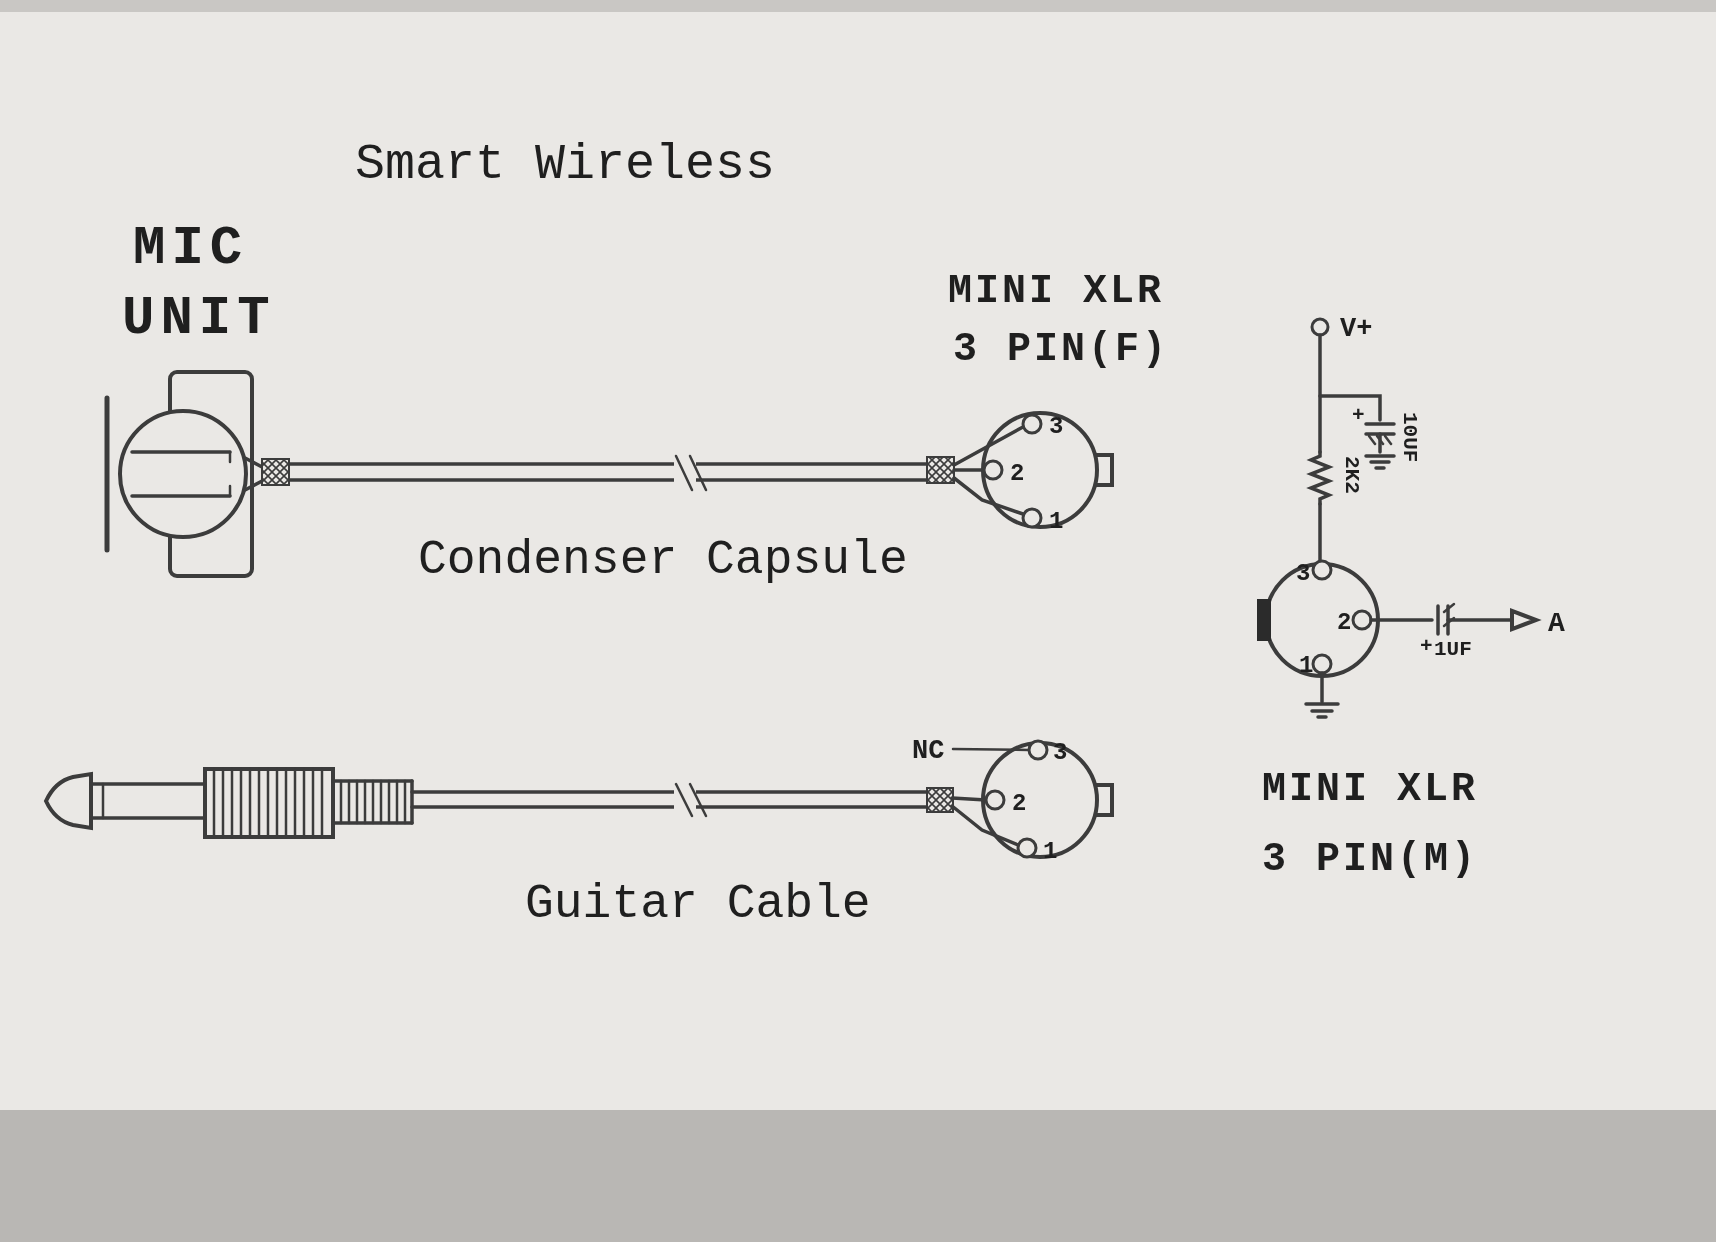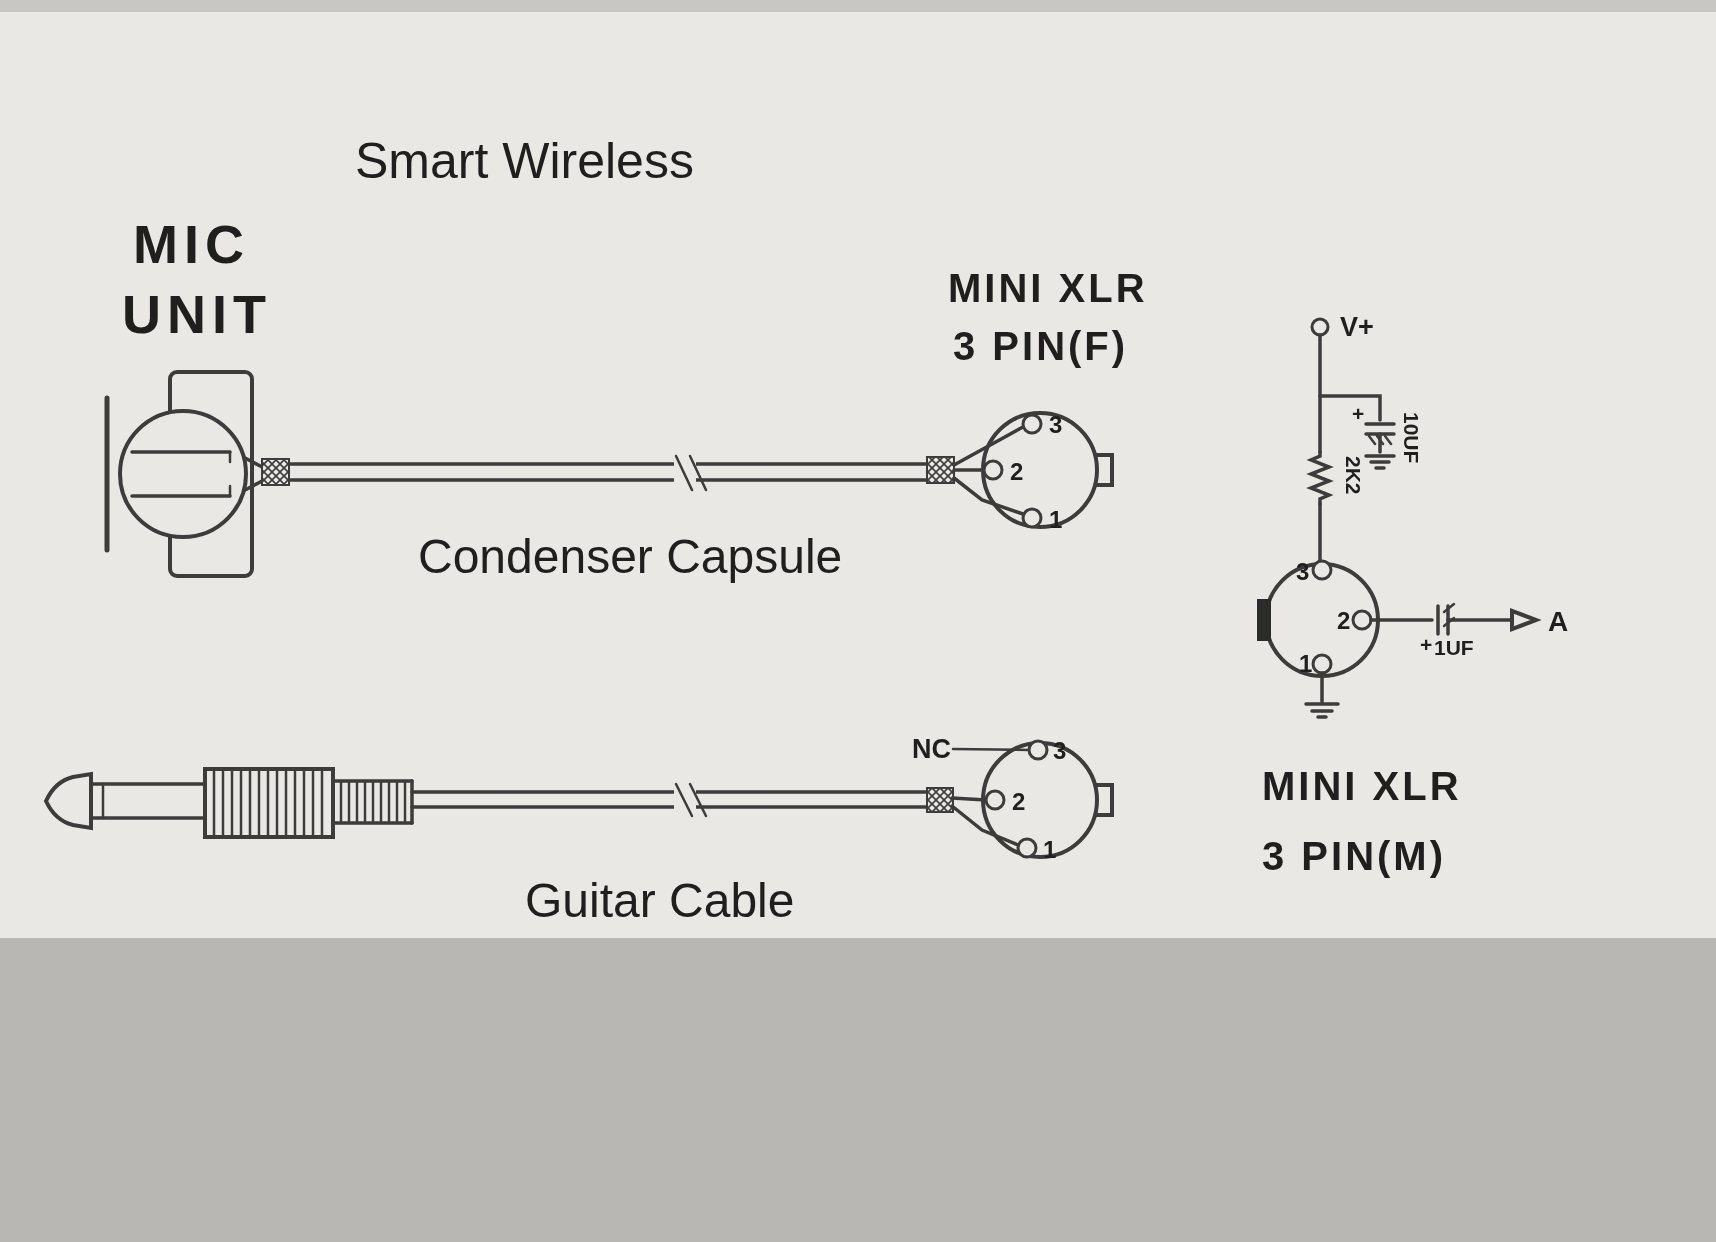--- a/index.html
+++ b/index.html
@@ -1,21 +1,21 @@
 <!DOCTYPE html>
 <html><head>
 <meta charset="utf-8">
 <style>
   html,body{margin:0;padding:0;background:#b9b7b4;}
   .stage{
     position:relative;
-    width:1716px;height:938px;
+    width:1716px;height:1110px;
     background:#c4b5fd;
     overflow:hidden;
-    font-family:Liberation Sans, sans-serif;
+    font-family:Liberation Mono, monospace;
   }
   svg{display:block;}
   .shape{fill:#eae8e5;stroke:#3c3c3c;stroke-width:4;}
   .ln{fill:none;stroke:#3c3c3c;stroke-width:3.5;stroke-linecap:round;}
   .ln2{fill:none;stroke:#3c3c3c;stroke-width:2.5;stroke-linecap:round;}
   .ln5{fill:none;stroke:#3c3c3c;stroke-width:5;stroke-linecap:round;}
   .pin{fill:#eae8e5;stroke:#3c3c3c;stroke-width:3;}
   .bg{fill:#eae8e5;stroke:none;}
   .txt{fill:#1f1f1f;}
   .t-title{font-size:50px;}

